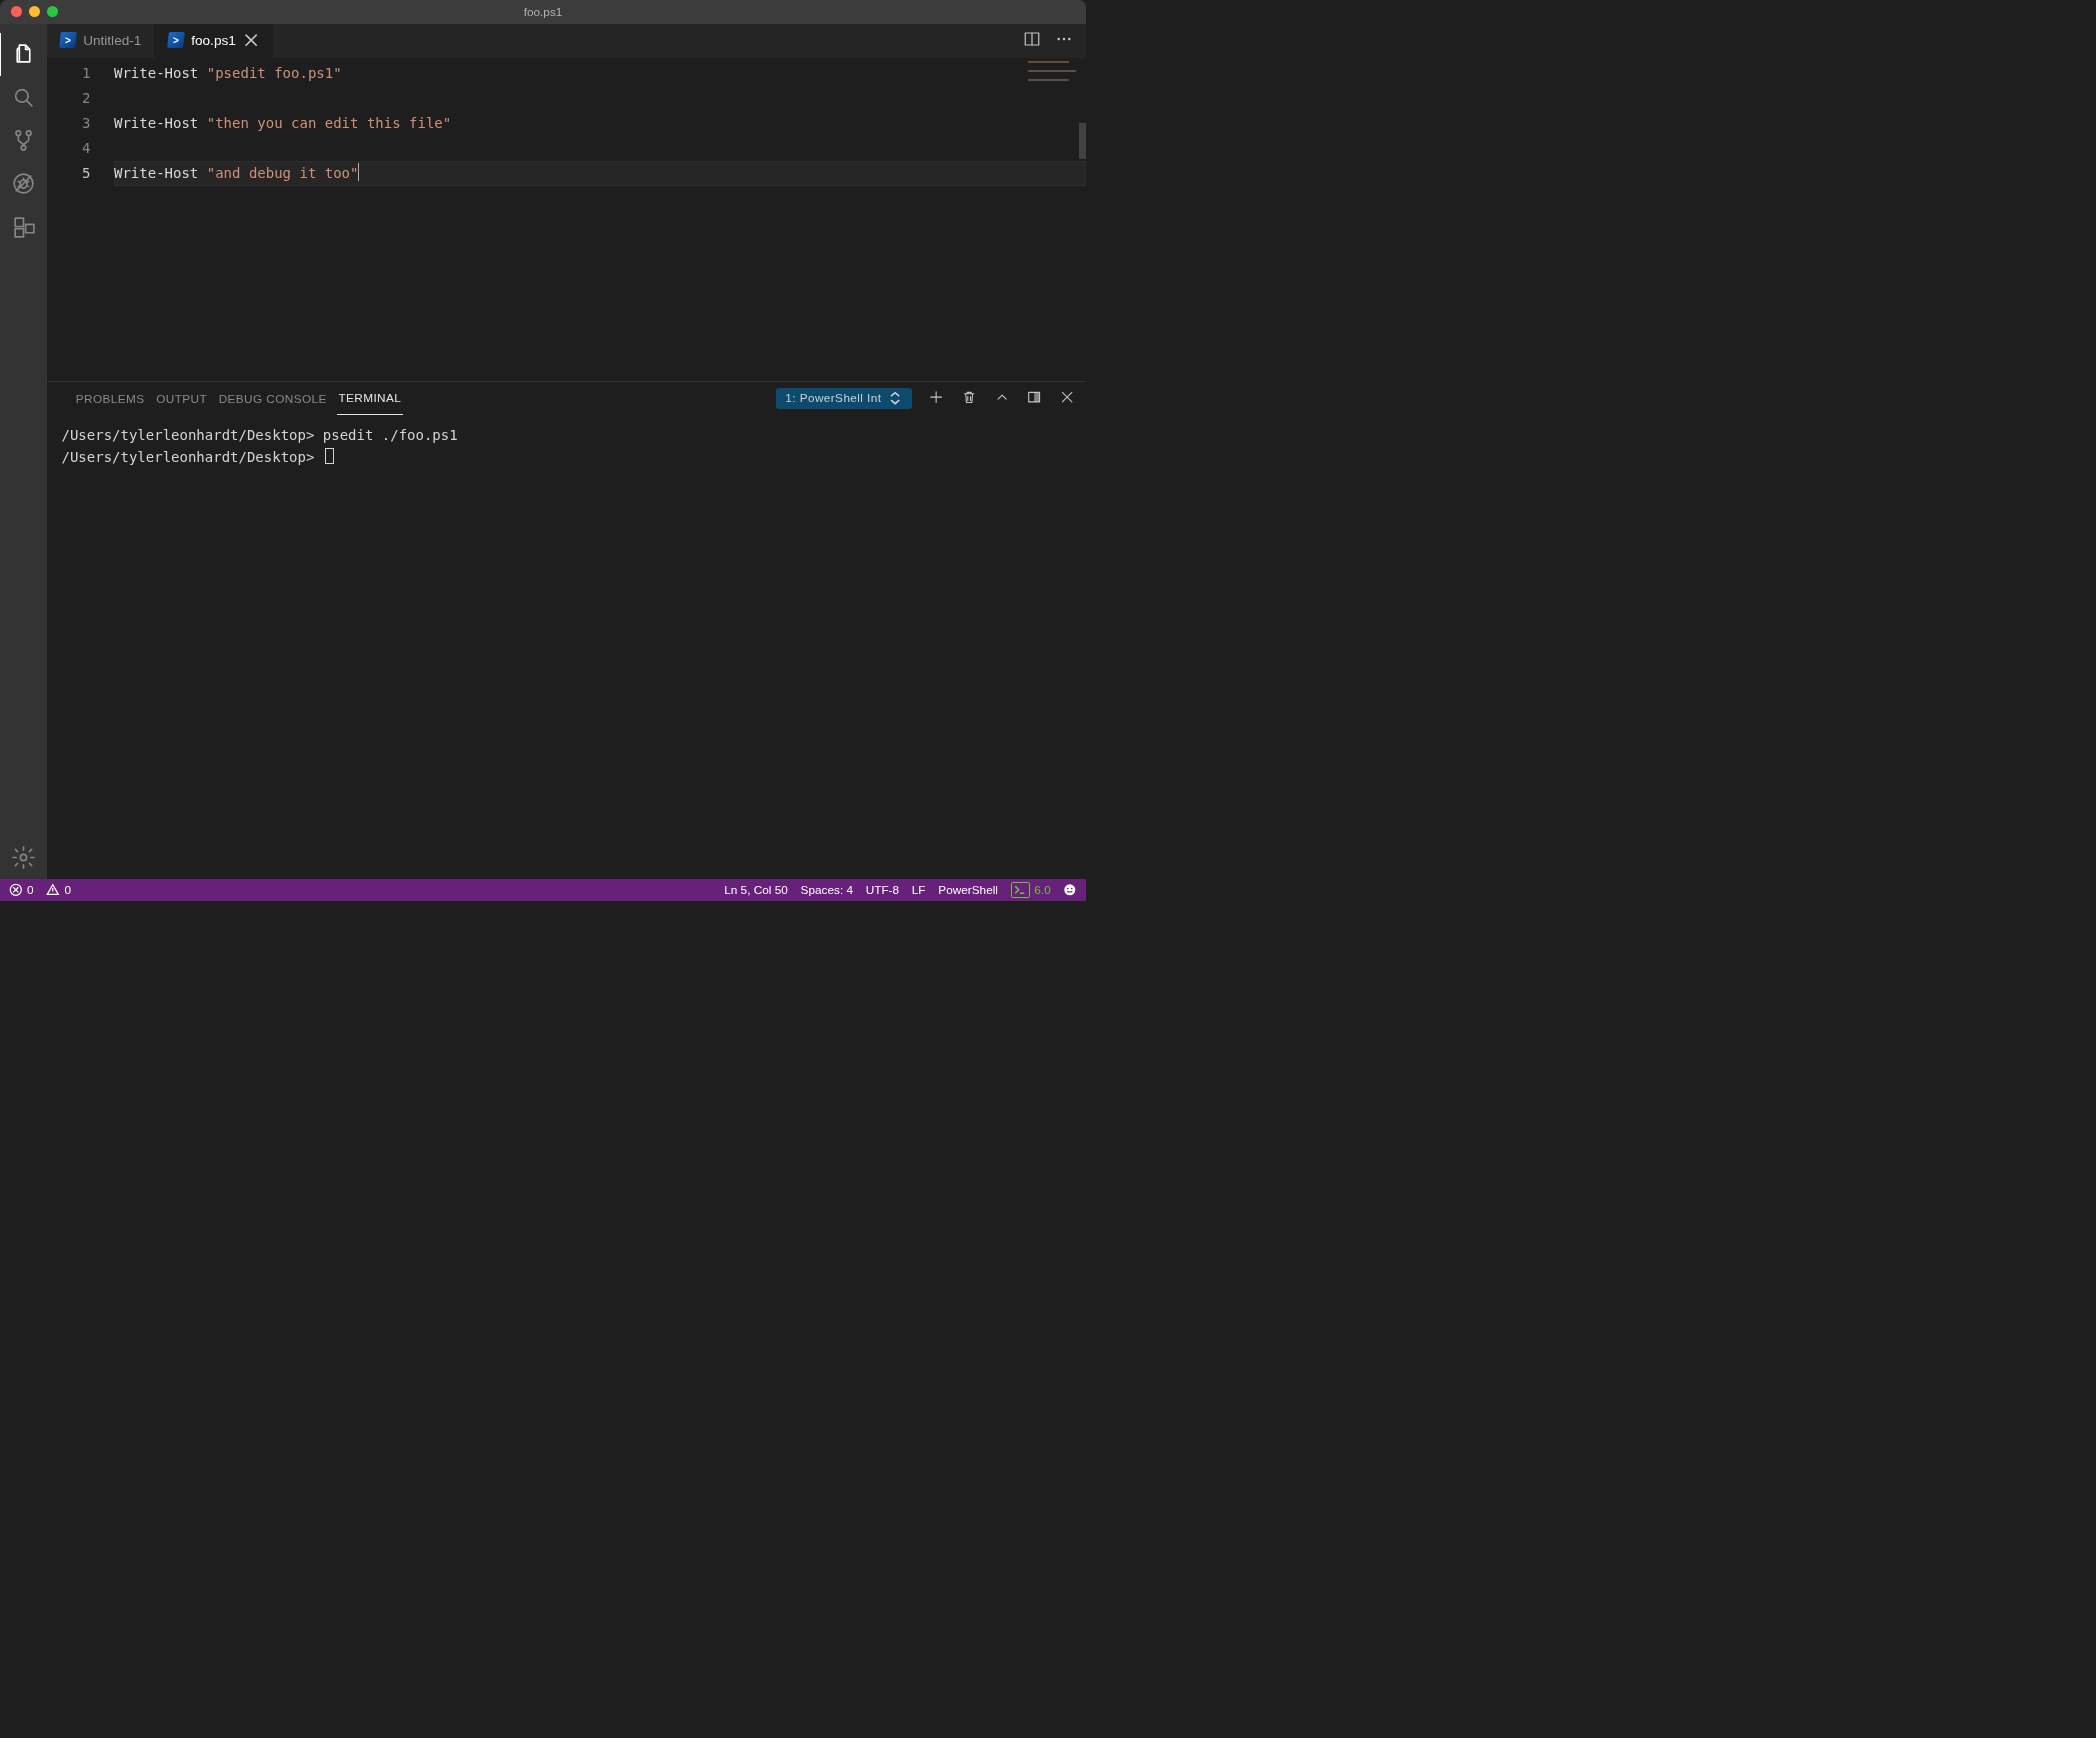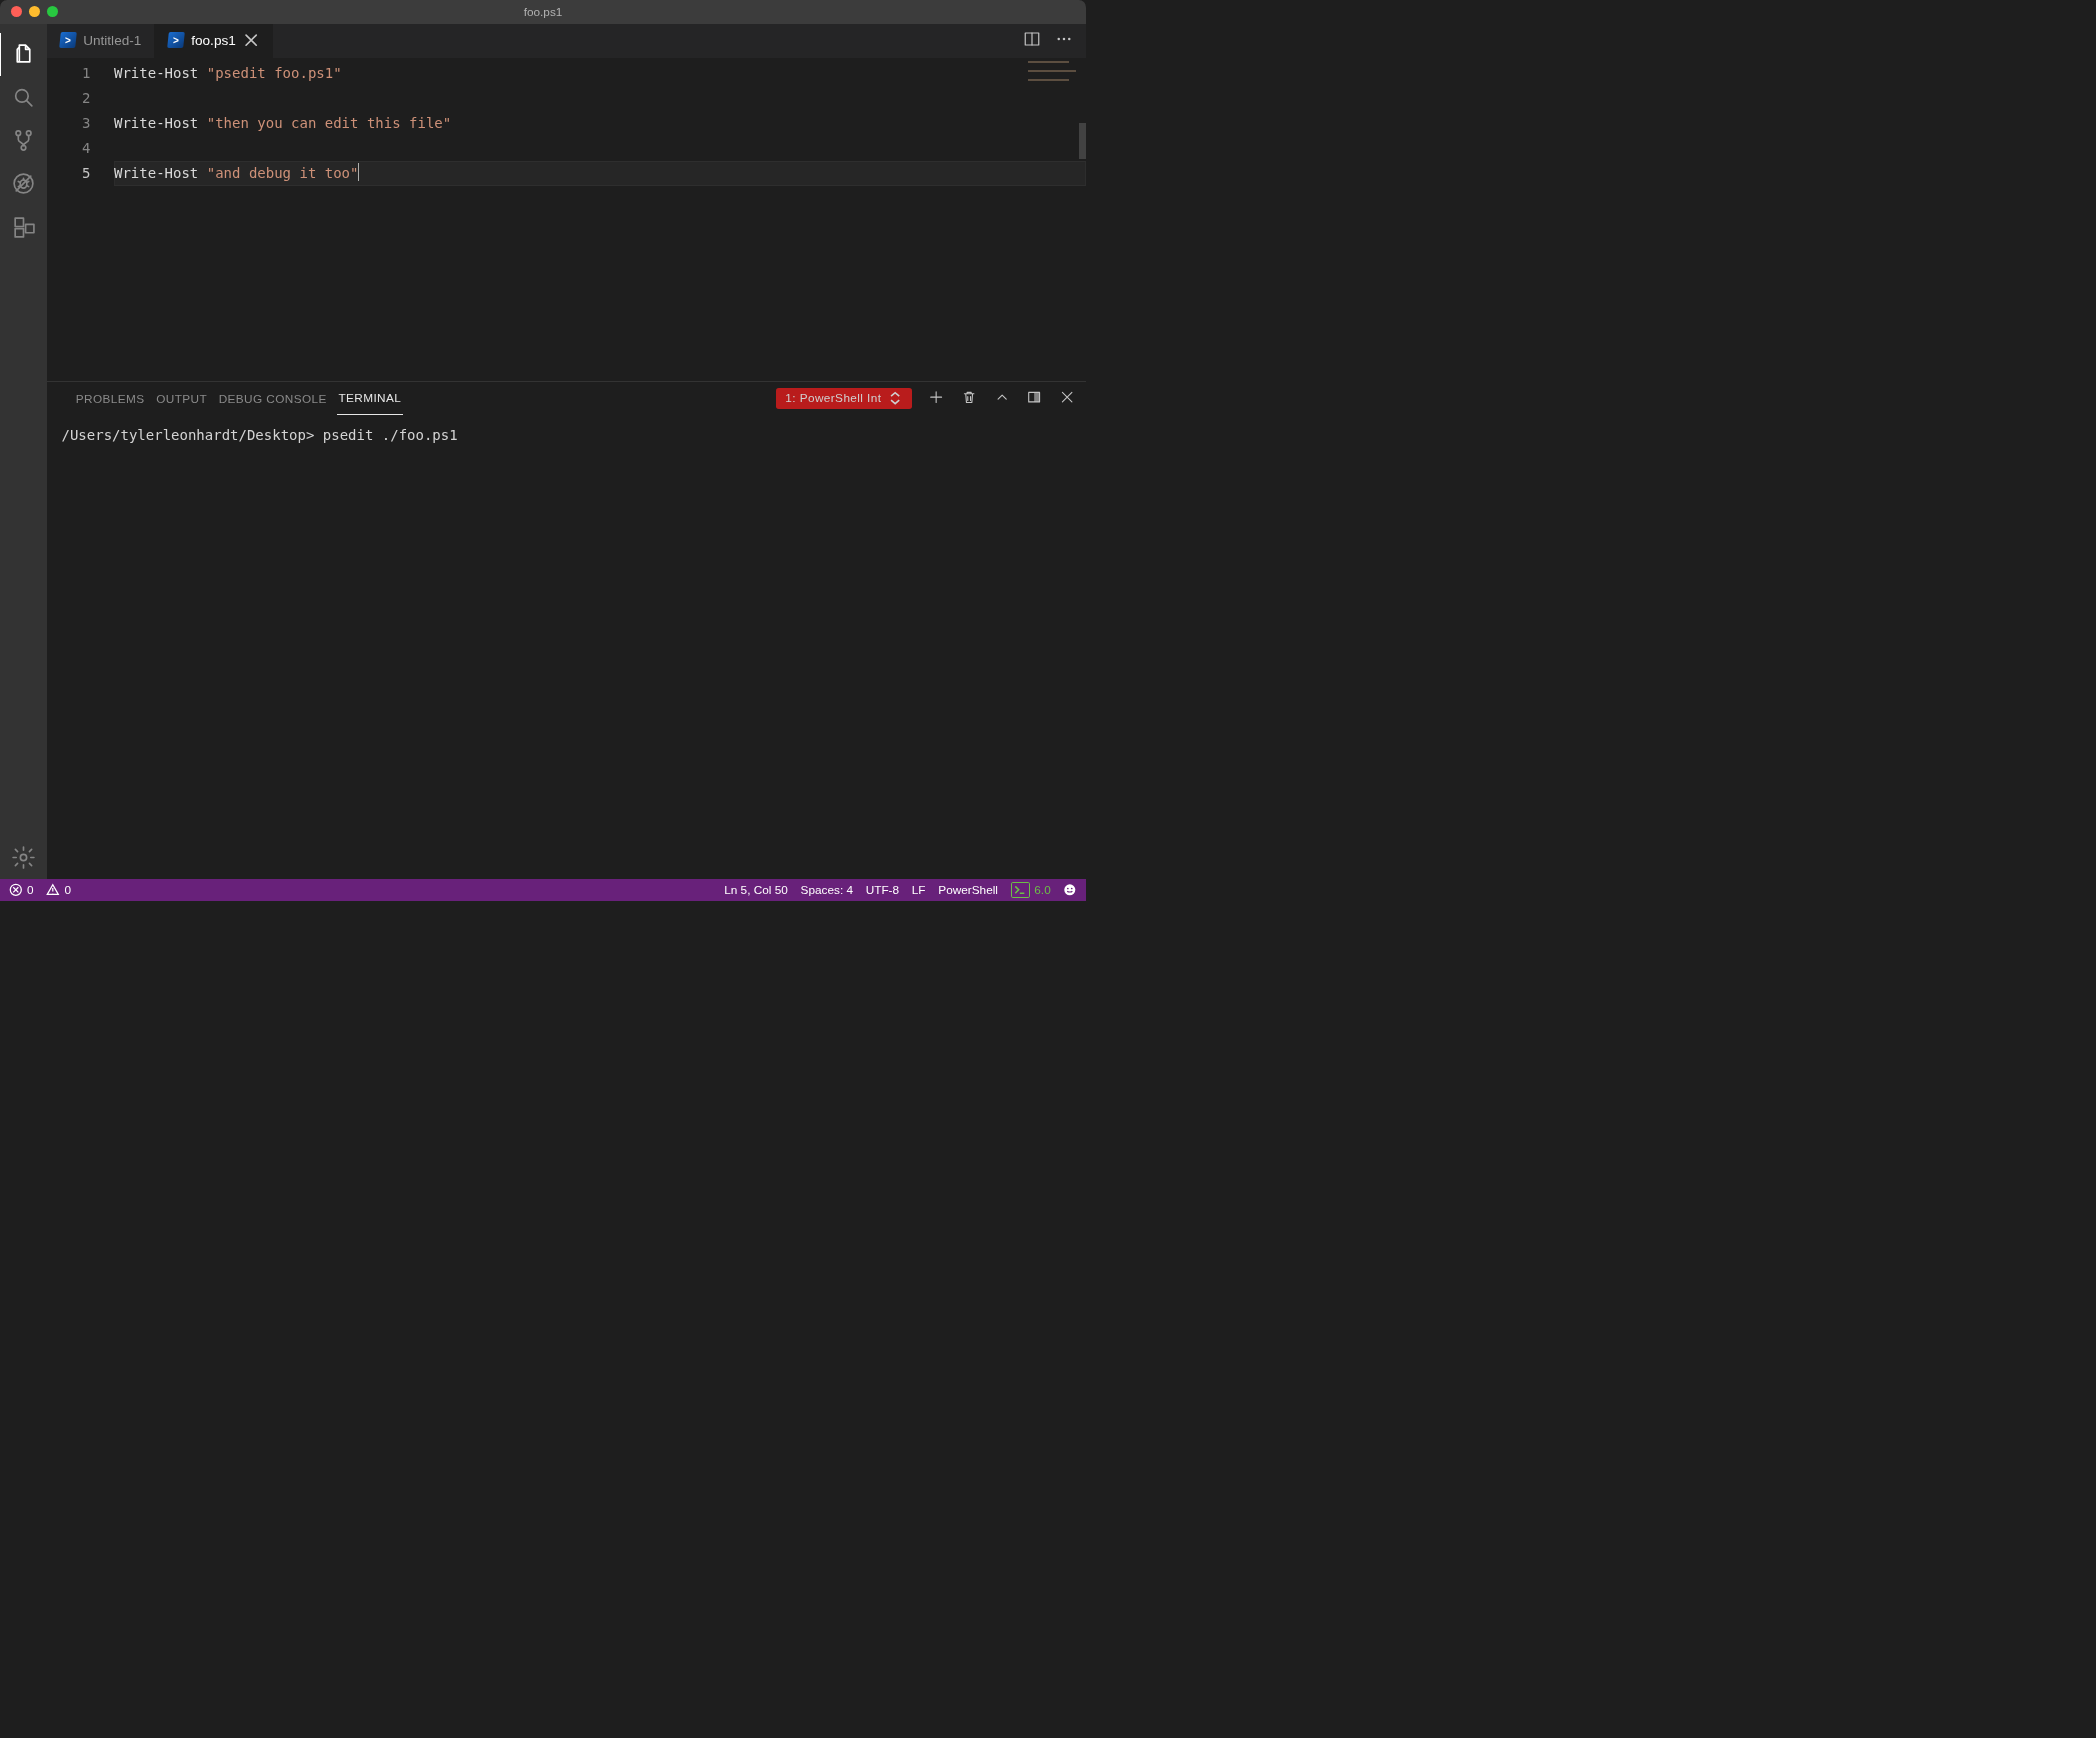--- a/index.html
+++ b/index.html
@@ -63,21 +63,21 @@
   .mm-line.long { width: 95%; }
 
   .editor-scroll { position:absolute; right:0; top:65px; width:7.2px; height:36px; background:#424242; }
 
   
   .panel { height: 498px; background: #1e1e1e; display: flex; flex-direction: column; border-top: 0.9px solid #333; flex-shrink: 0; }
   .panel-tabs { height: 33px; display: flex; align-items: center; padding: 0 11px; gap: 8px; font-size: 11.8px; letter-spacing: 0.4px; color: #8a8a8a; margin-left: 16px; }
   .panel-tab { text-transform: uppercase; padding: 0 1.8px; height: 100%; display: flex; align-items: center; }
   .panel-tab.active { color: #e7e7e7; border-bottom: 0.9px solid #e7e7e7; }
   .panel-actions { margin-left: auto; display: flex; align-items: center; gap: 16.3px; color: #c5c5c5; }
-  .panel-select { background: #b91c1c; color: #d0d0d0; font-size: 11.8px; padding: 2.7px 9px; border-radius: 2.7px; display: flex; align-items: center; gap: 5.4px; }
+  .panel-select { background: #0c4a6e; color: #d0d0d0; font-size: 11.8px; padding: 2.7px 9px; border-radius: 2.7px; display: flex; align-items: center; gap: 5.4px; }
   .panel-actions svg { width: 16.3px; height: 16.3px; }
 
   .terminal { flex: 1; padding: 9px 14.5px; font-family: Menlo, Consolas, monospace; font-size: 14px; line-height: 22px; color: #d4d4d4; overflow: hidden; }
   .term-line { white-space: pre; }
   .term-cursor-box { display:inline-block; width:9px; height:16.3px; border:0.9px solid #d4d4d4; vertical-align:-1.8px; margin-left:1.8px; }
 
   
   .statusbar { height: 22px; background: #68217a; color: #fff; display: flex; align-items: center; font-size: 11.8px; padding: 0 9px; flex-shrink: 0; }
   .status-left, .status-right { display: flex; align-items: center; gap: 12.7px; }
   .status-right { margin-left: auto; }
@@ -241,20 +241,21 @@
                   <rect class="ico" x="4" y="5" width="16" height="14"></rect>
                   <rect x="12" y="5" width="8" height="14" fill="currentColor" opacity="0.6"></rect>
                 </svg></span>
             <span><svg viewBox="0 0 24 24">
                   <path class="ico" d="M5 5l14 14M19 5L5 19"></path>
                 </svg></span>
           </div>
         </div>
         <div class="terminal">
           <div class="term-line">/Users/tylerleonhardt/Desktop&gt; psedit ./foo.ps1</div>
+          <div class="term-line"><span>/Users/tylerleonhardt/Desktop&gt; </span><span class="term-cursor-box"></span></div>
         </div>
       </div>
 
     </div>
   </div>
 
   <div class="statusbar">
     <div class="status-left">
       <div class="status-item">
         <svg viewBox="0 0 16 16">

